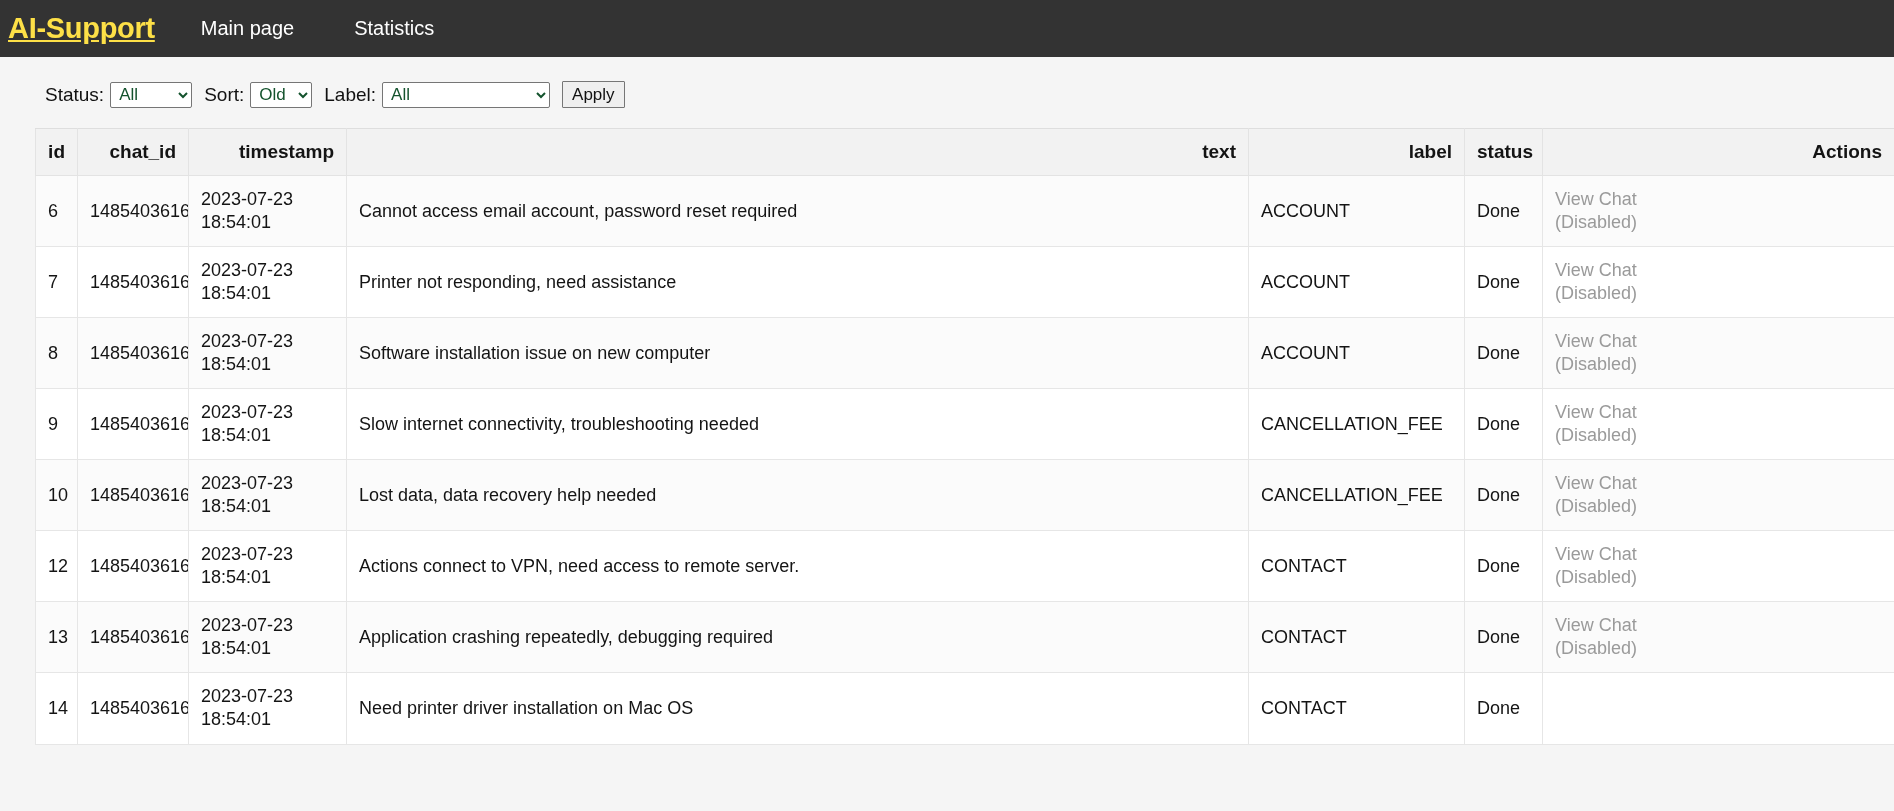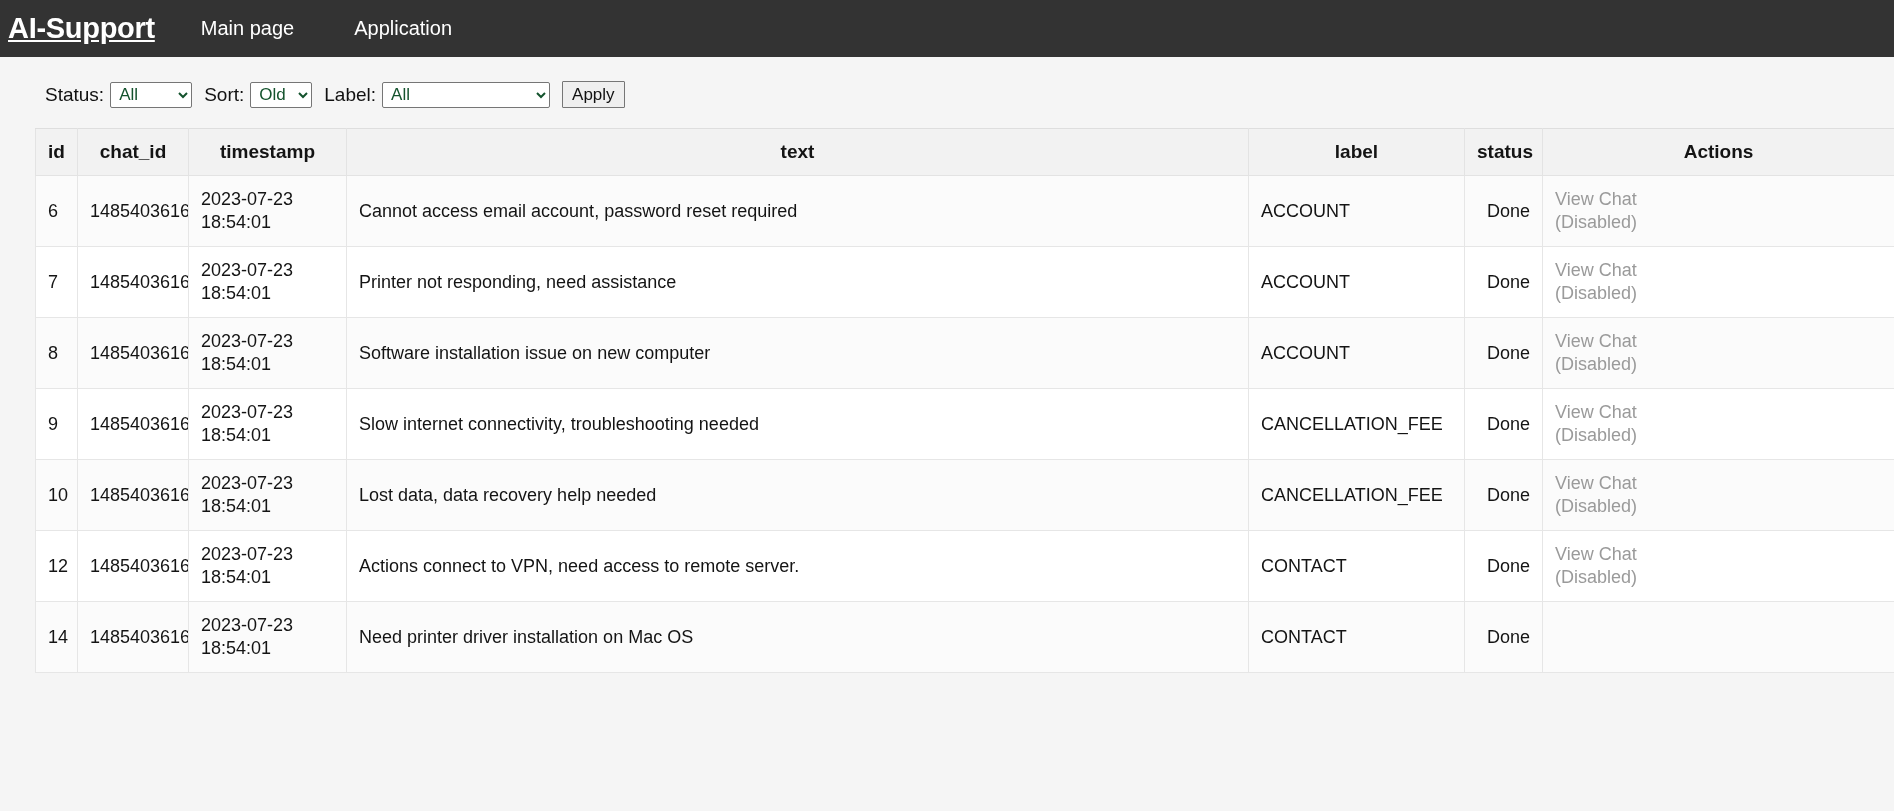--- a/index.html
+++ b/index.html
@@ -15,21 +15,21 @@
 
   
   .navbar {
     height: 57px;
     background: #333333;
     display: flex;
     align-items: center;
     padding: 0 0 0 8px;
   }
   .brand {
-    color: #ffffff;
+    color: #fde047;
     font-size: 29px;
     font-weight: bold;
     letter-spacing: -0.3px;
     margin-right: 46px;
     white-space: nowrap;
   }
   .nav-link {
     color: #ffffff;
     font-size: 20px;
     text-decoration: none;
@@ -99,21 +99,21 @@
   table.tickets {
     border-collapse: collapse;
     width: 1859px;
     table-layout: fixed;
     background: #ffffff;
   }
   table.tickets thead th {
     background: #f2f2f2;
     border: 1px solid #e3e3e3;
     border-top: 1px solid #dedede;
-    text-align: center;
+    text-align: right;
     font-size: 19px;
     font-weight: bold;
     color: #141414;
     padding: 12px 12px 12px 12px;
     height: 44px;
     vertical-align: middle;
   }
   table.tickets tbody td {
     border: 1px solid #e6e6e6;
     font-size: 18px;
@@ -133,39 +133,39 @@
   .col-text      { width: 902px; }
   .col-label     { width: 216px; }
   .col-status    { width: 78px;  }
   .col-actions   { width: 352px; }
 
   td.cell-id, th.col-id { padding-left: 14px; padding-right: 6px; }
   td.cell-chatid { padding-left: 11px; margin-top: 14px; }
   td.cell-timestamp { padding-left: 12px; line-height: 1.28; }
   td.cell-text { padding-left: 18px; }
   td.cell-label { padding-left: 12px; }
-  td.cell-status { padding-left: 12px; text-align: right; }
+  td.cell-status { padding-left: 12px; }
   td.cell-actions { padding-left: 12px; }
 
   .view-chat-disabled {
     color: #9a9a9a;
     font-size: 18px;
     line-height: 1.28;
     white-space: pre-line;
     cursor: default;
   }
   .ts { white-space: pre-line; }
 </style>
 </head>
 <body>
 
 <div class="navbar">
   <a class="brand" href="#">AI-Support</a>
   <a class="nav-link" href="#">Main page</a>
-  <a class="nav-link" href="#">Application</a>
+  <a class="nav-link" href="#">Statistics</a>
 </div>
 
 <div class="page">
 
 
   <div class="filters">
     <span class="flabel">Status:</span>
     <select class="ui-select sel-status">
       <option>All</option>
     </select>
@@ -256,20 +256,31 @@
             <td class="cell-chatid">1485403616</td>
             <td class="cell-timestamp ts">2023-07-23
 18:54:01</td>
             <td class="cell-text">Actions connect to VPN, need access to remote server.</td>
             <td class="cell-label">CONTACT</td>
             <td class="cell-status">Done</td>
             <td class="cell-actions"><span class="view-chat-disabled">View Chat
 (Disabled)</span></td>
           </tr>
           <tr>
+            <td class="cell-id">13</td>
+            <td class="cell-chatid">1485403616</td>
+            <td class="cell-timestamp ts">2023-07-23
+18:54:01</td>
+            <td class="cell-text">Application crashing repeatedly, debugging required</td>
+            <td class="cell-label">CONTACT</td>
+            <td class="cell-status">Done</td>
+            <td class="cell-actions"><span class="view-chat-disabled">View Chat
+(Disabled)</span></td>
+          </tr>
+          <tr>
             <td class="cell-id">14</td>
             <td class="cell-chatid">1485403616</td>
             <td class="cell-timestamp ts">2023-07-23
 18:54:01</td>
             <td class="cell-text">Need printer driver installation on Mac OS</td>
             <td class="cell-label">CONTACT</td>
             <td class="cell-status">Done</td>
             <td class="cell-actions"></td>
           </tr>
         </tbody>

